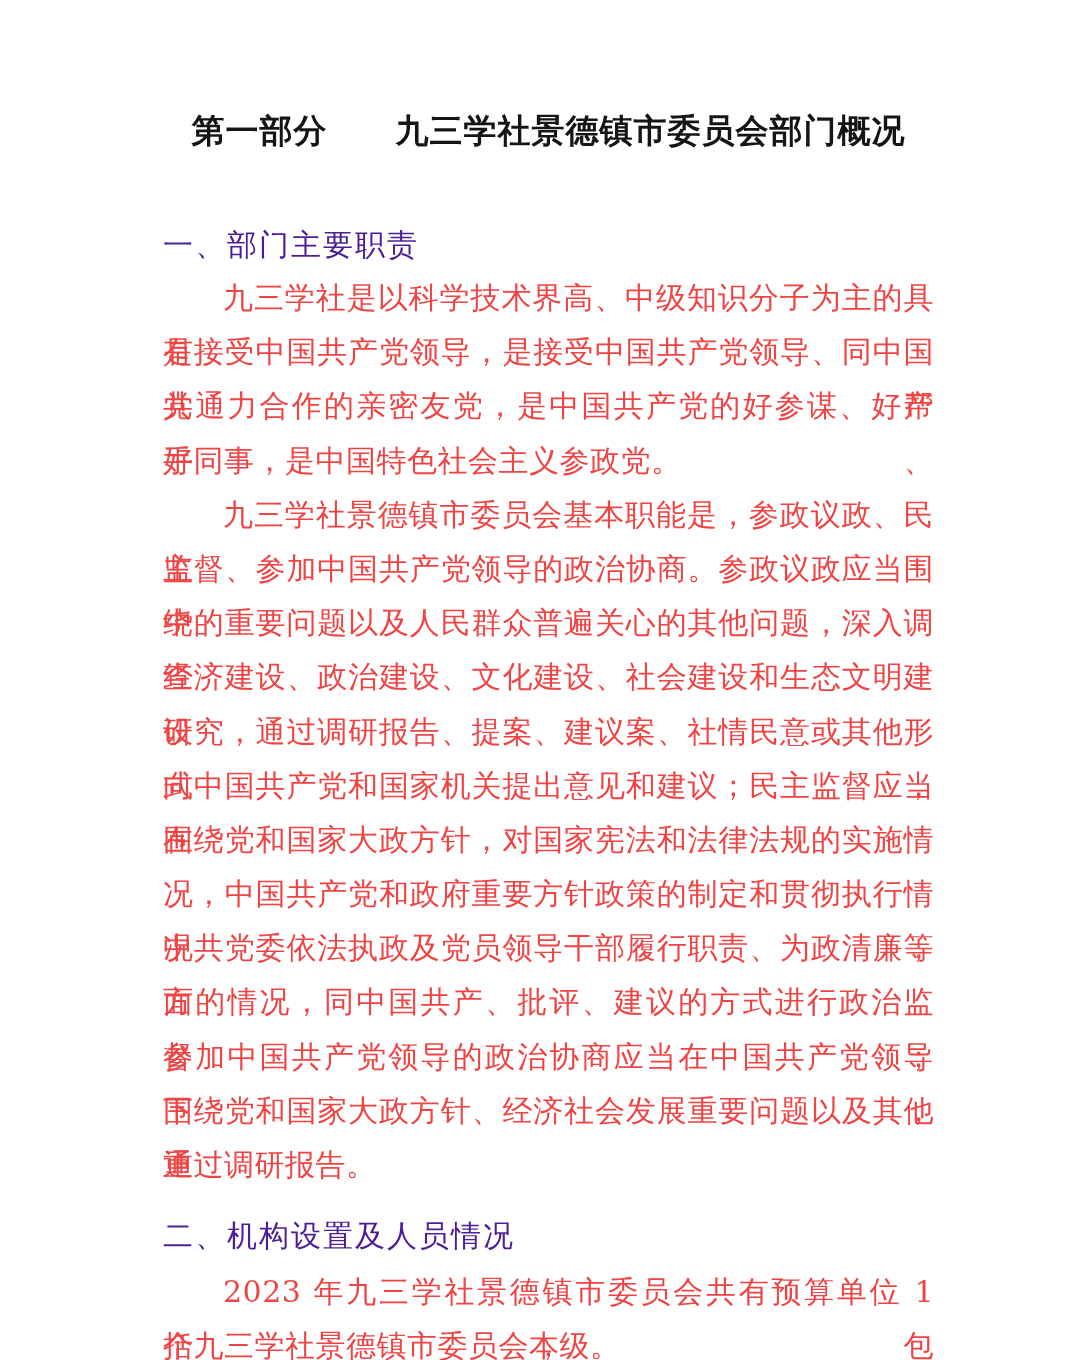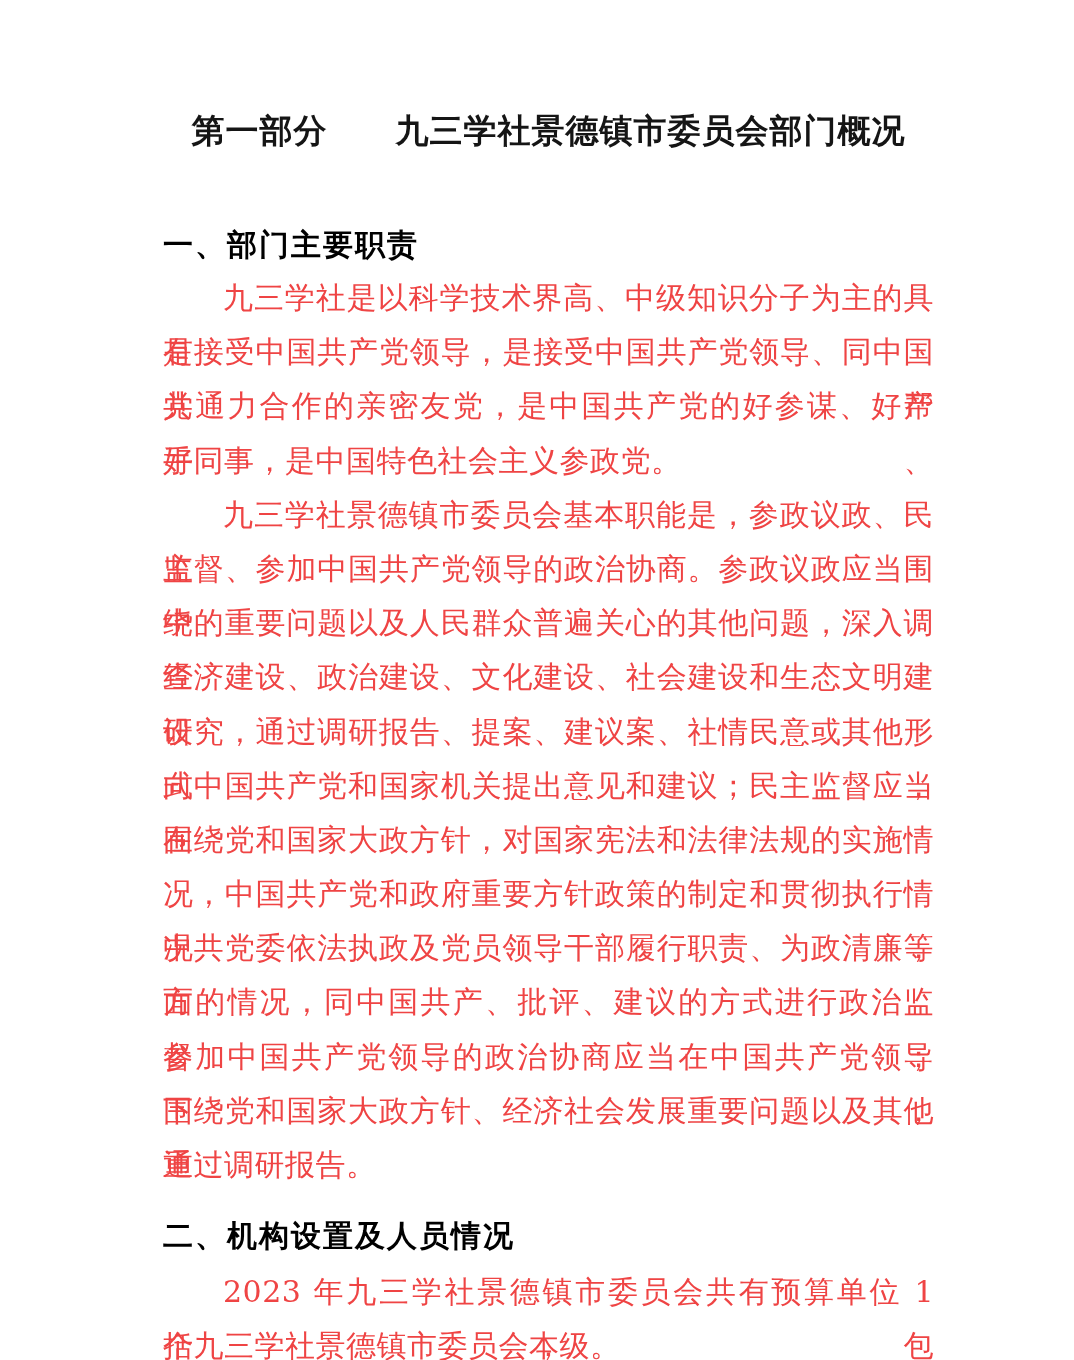--- a/index.html
+++ b/index.html
@@ -25,26 +25,26 @@
     font-size: 33px;
     height: 42px;
     line-height: 42px;
     text-align: center;
     letter-spacing: 1px;
     color: #151515;
     white-space: pre;
   }
   .sec-heading {
     font-family: "DejaVu Sans", sans-serif;
-    font-weight: 700;
+    font-weight: 400;
     font-size: 30px;
     height: 40px;
     line-height: 40px;
     letter-spacing: 2px;
-    color: #000000;
+    color: #4c1d95;
   }
   .h1 { margin-top: 73px; }
   .h2 { margin-top: 24px; }
   .body-block-1 { margin-top: 6px; }
   .body-block-2 { margin-top: 9px; }
   .line {
     height: 54.2px;
     line-height: 54.2px;
     font-size: 30px;
     letter-spacing: 0.5px;

